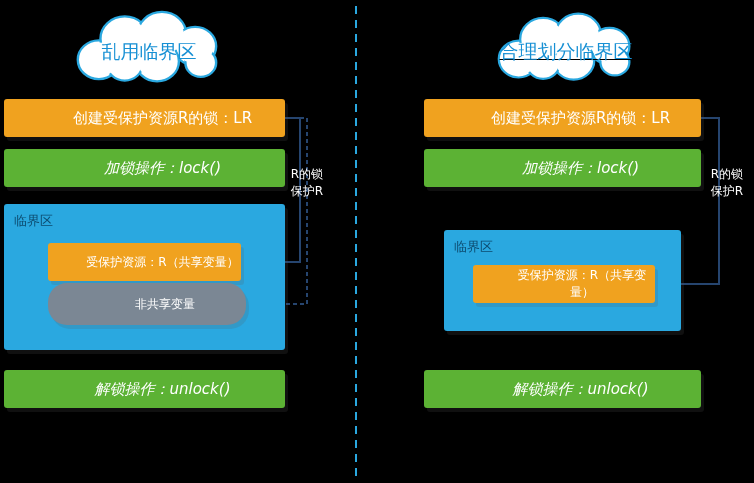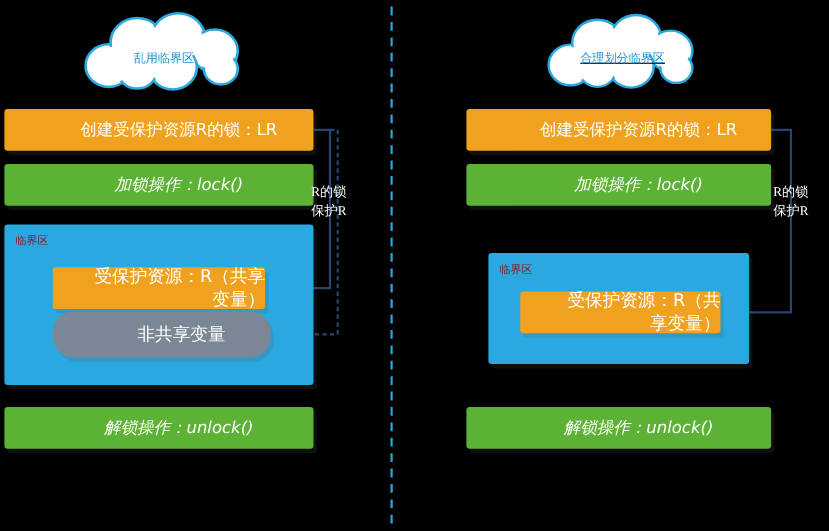--- a/index.html
+++ b/index.html
@@ -14,22 +14,22 @@
     position:absolute; display:flex; align-items:center; justify-content:center;
     color:#fff; border-radius:3px; text-align:center;
     box-shadow:3px 4px 0 rgba(90,90,90,0.18);
     padding-left:36px;
   }
   .orange { background:var(--orange,#F0A21F); }
   .green  { background:var(--green,#5CB234);font-style:italic; }
   .blue-box { background:var(--blue,#2AA8E0); justify-content:flex-start; align-items:flex-start; }
   .gray   { background:var(--gray,#7B8794); }
   .main-text { font-size:15px; }
-  .small-text { font-size:16px;text-align:right; }
-  .cs-label { position:absolute; left:10px; top:8px; font-size:10px; color:#7f1d1d; }
+  .small-text { font-size:12px; }
+  .cs-label { position:absolute; left:10px; top:8px; font-size:13px; color:#0c4a6e; }
 
   
   .pos-l-cloud   { position:absolute; left:60px;  top:6px;   width:178px; height:82px; }
   .pos-l-create  { left:4px;  top:99px;  width:281px; height:38px; }
   .pos-l-lock    { left:4px;  top:149px; width:281px; height:38px; }
   .pos-l-critical{ left:4px;  top:204px; width:281px; height:146px; }
   .pos-l-protect { left:44px; top:39px;  width:193px; height:38px; }
   .pos-l-nonshare{ left:44px; top:79px;  width:198px; height:42px;border-radius:19px; }
   .pos-l-unlock  { left:4px;  top:370px; width:281px; height:38px; }
 
@@ -38,31 +38,31 @@
   .pos-r-create  { left:424px; top:99px;  width:277px; height:38px; }
   .pos-r-lock    { left:424px; top:149px; width:277px; height:38px; }
   .pos-r-critical{ left:444px; top:230px; width:237px; height:101px; }
   .pos-r-protect { left:29px;  top:35px;  width:182px; height:38px; }
   .pos-r-unlock  { left:424px; top:370px; width:277px; height:38px; }
 
   .cloud { display:flex; align-items:center; justify-content:center; }
   .cloud-svg { position:absolute; left:0; top:0; width:100%; height:100%; }
   .cloud-outline { stroke:var(--blue,#2AA8E0); stroke-width:3; fill:#fff; }
   .cloud-fill { fill:#fff; }
-  .cloud-text { position:relative; z-index:2; color:var(--cloud_text,#1790D4); font-size:11px; padding-top:10px; }
+  .cloud-text { position:relative; z-index:2; color:var(--cloud_text,#1790D4); font-size:19px; padding-top:10px; }
 
   .connectors { position:absolute; left:0; top:0; width:754px; height:483px; pointer-events:none; }
   .connector { stroke:var(--connector,#26456F); stroke-width:2; fill:none; }
   .connector.dashed { stroke-dasharray:4 3; }
   .arrow-head { fill:var(--connector,#26456F); }
   .divider-line { stroke:var(--blue,#2AA8E0); stroke-width:2; stroke-dasharray:8 6; }
 
   .annotation {
     position:absolute; width:40px; color:#fff; font-size:12px; line-height:17px;
-    text-align:left; z-index:3;font-family:Liberation Serif, serif;
+    text-align:right; z-index:3;
   }
   .pos-l-annot { left:283px; top:166px; }
   .pos-r-annot { left:703px; top:166px; }
 </style>
 </head>
 <body>
 
 <div class="canvas">
 
   <svg class="connectors" viewBox="0 0 754 483">

